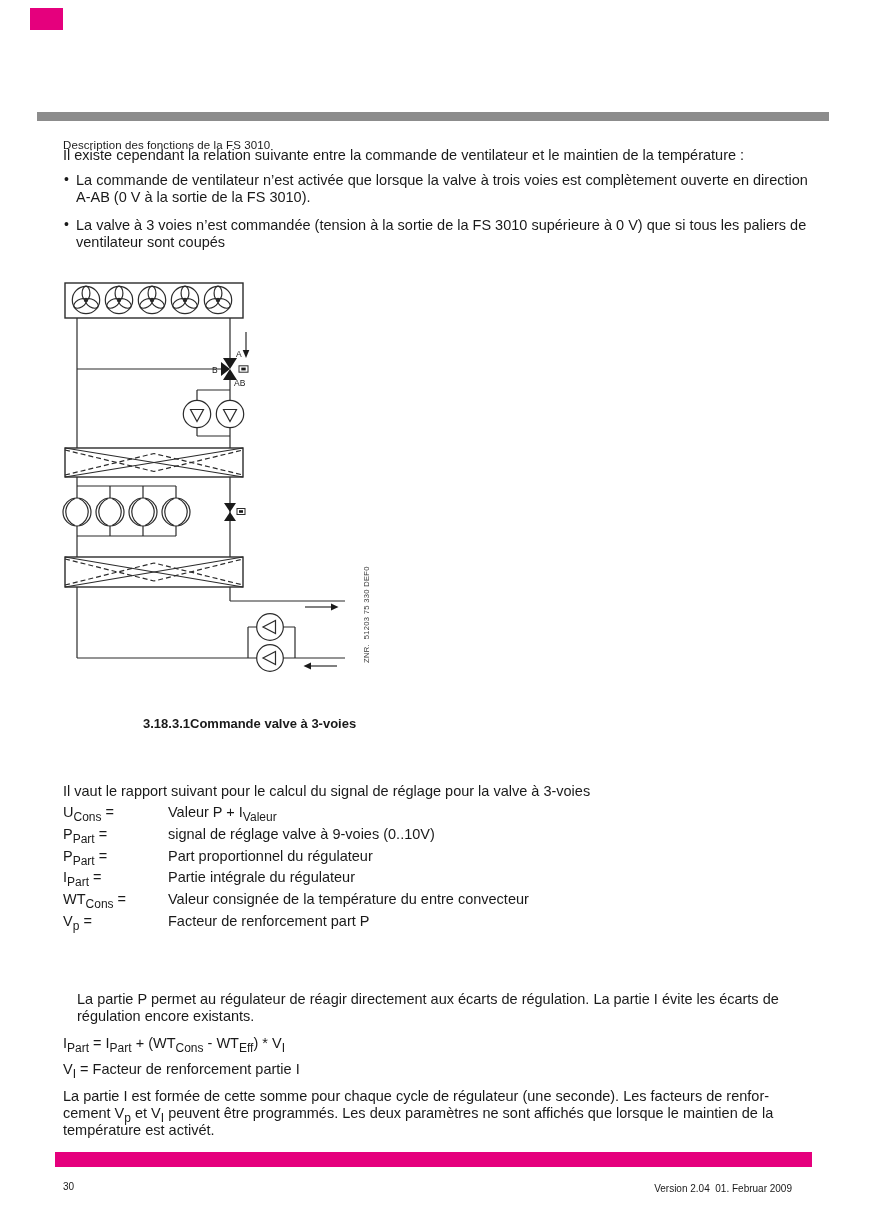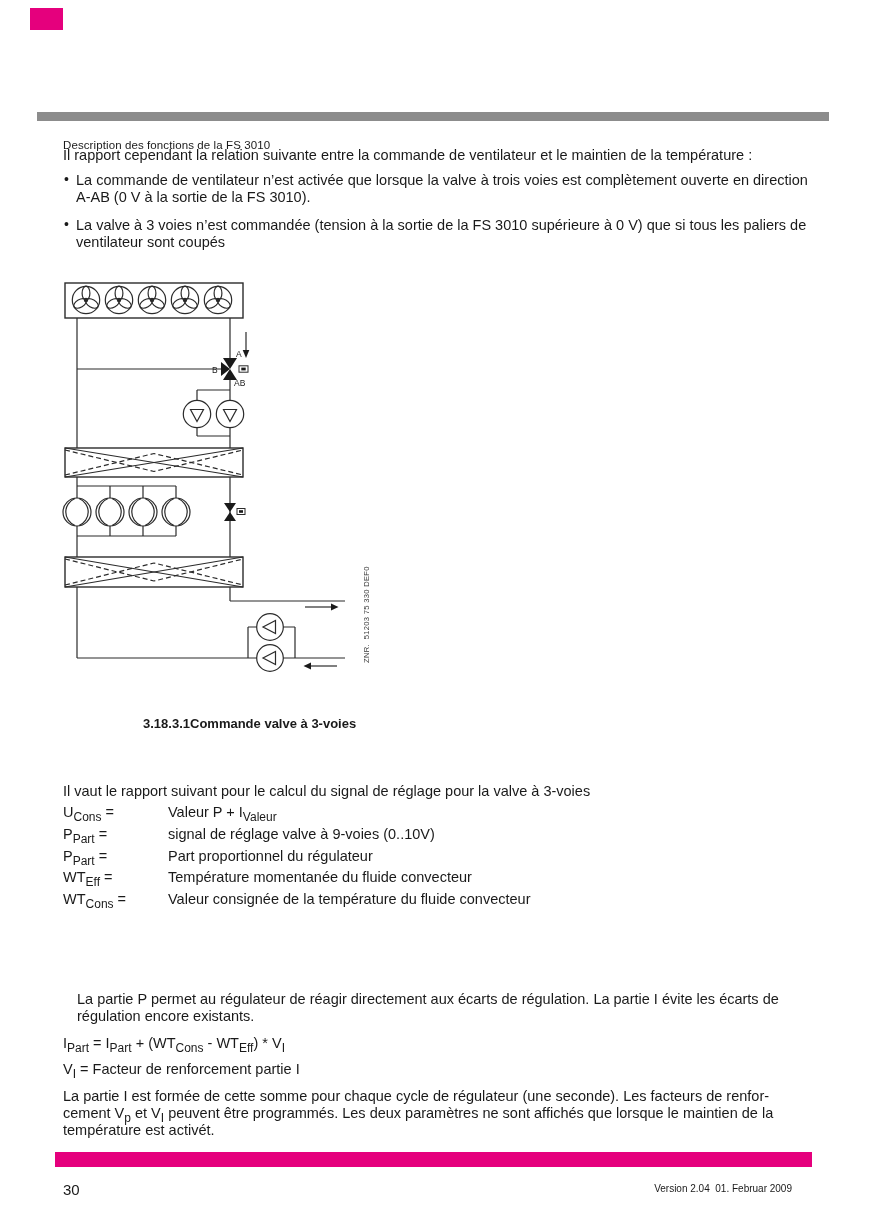--- a/index.html
+++ b/index.html
@@ -23,32 +23,32 @@
   .p-lead { left:63px; top:783px; width:770px; }
   .def-list { left:63px; top:804px; width:770px; font-size:14.5px; }
   .def-row { height:21.8px; white-space:nowrap; }
   .def-term { display:inline-block; width:105px; }
   sub { font-size:12px; line-height:0; }
   .p-ppart { left:77px; top:991px; width:770px; }
   .f-ipart { left:63px; top:1035px; width:770px; }
   .f-vi    { left:63px; top:1061px; width:770px; }
   .p-ipart { left:63px; top:1088px; width:770px; }
   .footer-bar { left:55px; top:1152px; width:757px; height:15px; background:var(--accent,#E5007D); }
-  .footer-page { left:63px; top:1181px; font-size:15px; }
+  .footer-page { left:63px; top:1181px; font-size:10px; }
   .footer-version { right:78px; top:1183px; font-size:10px; white-space:pre; }
   svg text { font-family:"Liberation Sans", sans-serif; }
 </style>
 </head>
 <body style="--accent: #E5007D; --rule: #8C8C8C; --ink: #1a1a1a; --line: #2b2b2b;">
 
 <div class="abs accent-box"></div>
 <div class="abs header-title">Description des fonctions de la FS 3010</div>
 <div class="abs header-rule"></div>
 
-<div class="abs body-text p-intro">Il rapport cependant la relation suivante entre la commande de ventilateur et le maintien de la température :</div>
+<div class="abs body-text p-intro">Il existe cependant la relation suivante entre la commande de ventilateur et le maintien de la température :</div>
 
 <div class="abs body-text bullet bullet-1">
   <span class="dot">•</span>
   <span>La commande de ventilateur n’est activée que lorsque la valve à trois voies est complètement ouverte en direction<br>A-AB (0 V à la sortie de la FS 3010).</span>
 </div>
 <div class="abs body-text bullet bullet-2">
   <span class="dot">•</span>
   <span>La valve à 3 voies n’est commandée (tension à la sortie de la FS 3010 supérieure à 0 V) que si tous les paliers de<br>ventilateur sont coupés</span>
 </div>
 
@@ -205,22 +205,23 @@
 <div class="abs section-heading">
   <span class="num">3.18.3.1</span><span>Commande valve à 3-voies</span>
 </div>
 
 <div class="abs body-text p-lead">Il vaut le rapport suivant pour le calcul du signal de réglage pour la valve à 3-voies</div>
 
 <div class="abs def-list" id="def-list">
     <div class="def-row"><span class="def-term">U<sub>Cons</sub>  =</span><span>Valeur P + I<sub>Valeur</sub></span></div>
     <div class="def-row"><span class="def-term">P<sub>Part</sub> =</span><span>signal de réglage valve à 9-voies (0..10V)</span></div>
     <div class="def-row"><span class="def-term">P<sub>Part</sub> =</span><span>Part proportionnel du régulateur</span></div>
-    <div class="def-row"><span class="def-term">WT<sub>Eff</sub> =</span><span>Température momentanée du fluide convecteur</span></div>
-    <div class="def-row"><span class="def-term">WT<sub>Cons</sub> =</span><span>Valeur consignée de la température du fluide convecteur</span></div>
+    <div class="def-row"><span class="def-term">I<sub>Part</sub> =</span><span>Partie intégrale du régulateur</span></div>
+    <div class="def-row"><span class="def-term">WT<sub>Cons</sub> =</span><span>Valeur consignée de la température du entre convecteur</span></div>
+    <div class="def-row"><span class="def-term">V<sub>p</sub> =</span><span>Facteur de renforcement part P</span></div>
   </div>
 
 <div class="abs body-text p-ppart">La partie P permet au régulateur de réagir directement aux écarts de régulation. La partie I évite les écarts de<br>régulation encore existants.</div>
 <div class="abs body-text f-ipart">I<sub>Part</sub> = I<sub>Part</sub> + (WT<sub>Cons</sub> - WT<sub>Eff</sub>) * V<sub>I</sub></div>
 <div class="abs body-text f-vi">V<sub>I</sub> = Facteur de renforcement partie I</div>
 <div class="abs body-text p-ipart">La partie I est formée de cette somme pour chaque cycle de régulateur (une seconde). Les facteurs de renfor-<br>cement V<sub>p</sub> et V<sub>I</sub> peuvent être programmés. Les deux paramètres ne sont affichés que lorsque le maintien de la<br>température est activét.</div>
 
 <div class="abs footer-bar"></div>
 <div class="abs footer-page">30</div>
 <div class="abs footer-version">Version 2.04  01. Februar 2009</div>

